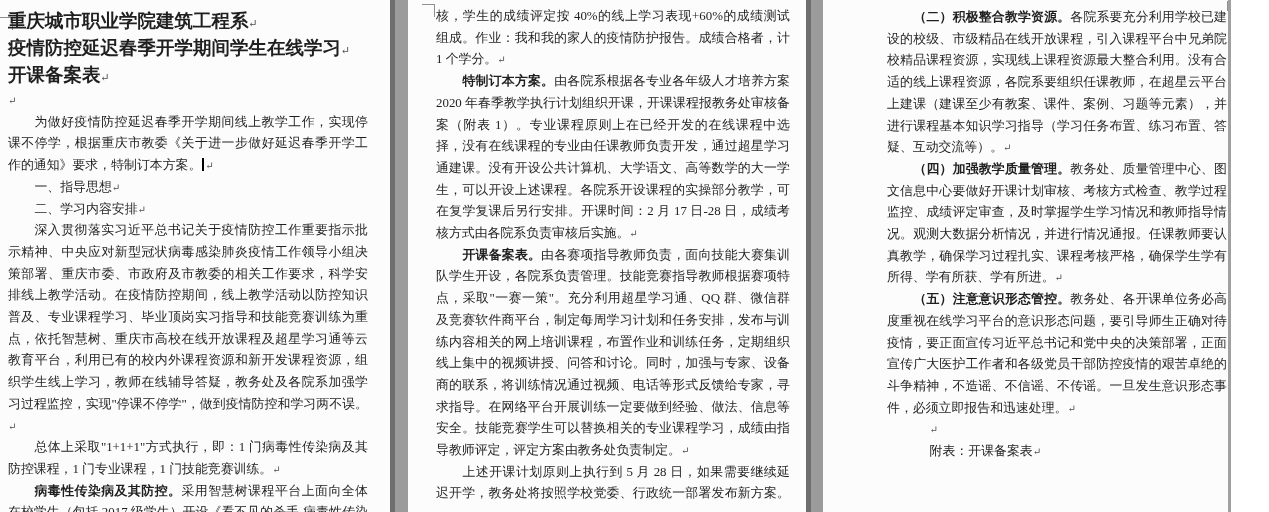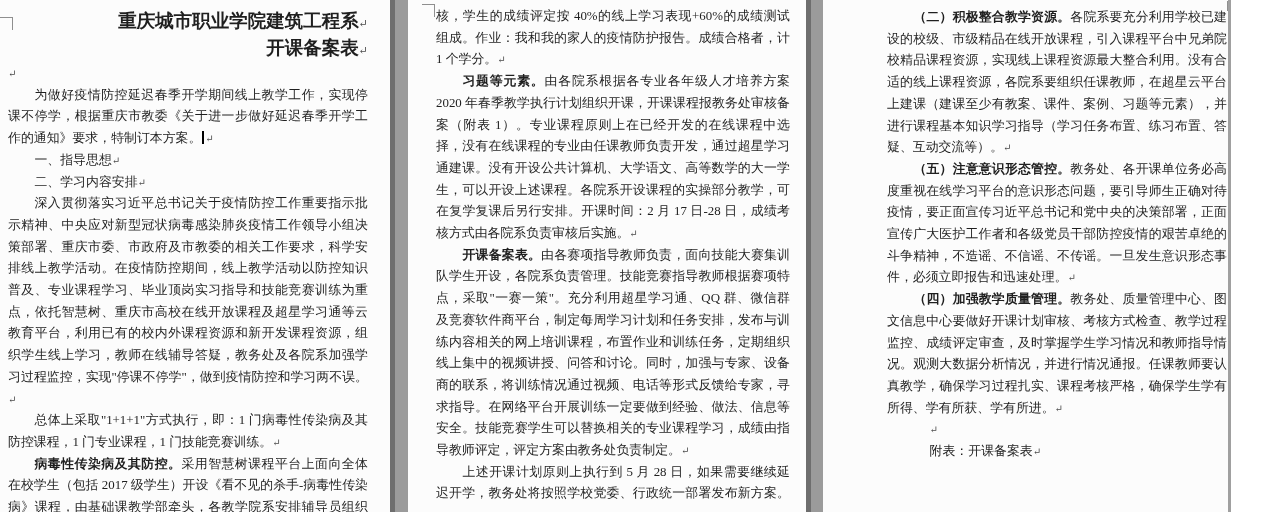--- a/index.html
+++ b/index.html
@@ -11,21 +11,21 @@
   #page3{left:823px;width:405px;text-decoration:underline;}
   .gap{position:absolute;top:0;height:512px;background:#9b9b9b;border-left:5px solid #6e6e6e;box-sizing:border-box;}
   #gap1{left:390px;width:18px;}
   #gap2{left:806px;width:17px;}
   #edge3{position:absolute;top:0;left:1228px;width:3px;height:512px;background:#a0a0a0;}
   .textarea{position:absolute;}
   #text1{left:8px;top:9px;width:360px;}
   #text2{left:28px;top:6px;width:354px;}
   #text3{left:64px;top:7px;width:340px;}
   p{margin:0;font-size:12.9px;line-height:21.7px;text-align:justify;text-indent:2.05em;}
-  p.title-line{font-size:18.5px;font-weight:bold;text-align:right;text-indent:0;line-height:25px;}
+  p.title-line{font-size:18.5px;font-weight:bold;text-align:left;text-indent:0;line-height:25px;}
   p.noindent{text-indent:0;}
   p.attach{text-indent:3.3em;}
   .lead{font-weight:bold;}
   .mark{color:#4a4a4a;font-size:10px;}
   .title-line .mark{font-weight:normal;font-size:11px;}
   .caret{display:inline-block;width:2px;height:13px;background:#000;vertical-align:-2px;margin:0 1px;}
   .corner{position:absolute;width:12px;height:12px;}
   .cm-tr-open{border-top:1px solid #8f8f8f;border-right:1px solid #8f8f8f;}
   .cm-tl-open{border-top:1px solid #8f8f8f;border-left:1px solid #8f8f8f;}
   #cm1{left:0;top:17px;}
@@ -34,52 +34,53 @@
 </style>
 </head>
 <body>
 
 <div class="canvas">
 
   <div class="page" id="page1">
     <div class="corner cm-tr-open" id="cm1"></div>
     <div class="textarea" id="text1">
       <p class="title-line"><span>重庆城市职业学院建筑工程系</span><span class="mark">↵</span></p>
+      <p class="title-line"><span>疫情防控延迟春季开学期间学生在线学习</span><span class="mark">↵</span></p>
       <p class="title-line"><span>开课备案表</span><span class="mark">↵</span></p>
       <p class="noindent"><span class="mark">↵</span></p>
       <p><span>为做好疫情防控延迟春季开学期间线上教学工作，实现停课不停学，根据重庆市教委《关于进一步做好延迟春季开学工作的通知》要求，特制订本方案。</span><span class="caret"></span><span class="mark">↵</span></p>
       <p><span>一、指导思想</span><span class="mark">↵</span></p>
       <p><span>二、学习内容安排</span><span class="mark">↵</span></p>
       <p><span>深入贯彻落实习近平总书记关于疫情防控工作重要指示批示精神、中央应对新型冠状病毒感染肺炎疫情工作领导小组决策部署、重庆市委、市政府及市教委的相关工作要求，科学安排线上教学活动。在疫情防控期间，线上教学活动以防控知识普及、专业课程学习、毕业顶岗实习指导和技能竞赛训练为重点，依托智慧树、重庆市高校在线开放课程及超星学习通等云教育平台，利用已有的校内外课程资源和新开发课程资源，组织学生线上学习，教师在线辅导答疑，教务处及各院系加强学习过程监控，实现"停课不停学"，做到疫情防控和学习两不误。</span><span class="mark">↵</span></p>
       <p><span>总体上采取"1+1+1"方式执行，即：1 门病毒性传染病及其防控课程，1 门专业课程，1 门技能竞赛训练。</span><span class="mark">↵</span></p>
       <p><span class="lead">病毒性传染病及其防控。</span><span>采用智慧树课程平台上面向全体在校学生（包括 2017 级学生）开设《看不见的杀手-病毒性传染病》课程，由基础课教学部牵头，各教学院系安排辅导员组织学生选课，开课时间：2 月 5 日-16 日，基础课教学部负责过程管理和成绩考</span></p>
     </div>
   </div>
 
   <div class="gap" id="gap1"></div>
 
   <div class="page" id="page2">
     <div class="corner cm-tr-open" id="cm2"></div>
     <div class="textarea" id="text2">
       <p class="noindent"><span>核，学生的成绩评定按 40%的线上学习表现+60%的成绩测试组成。作业：我和我的家人的疫情防护报告。成绩合格者，计 1 个学分。</span><span class="mark">↵</span></p>
-      <p><span class="lead">习题等元素。</span><span>由各院系根据各专业各年级人才培养方案 2020 年春季教学执行计划组织开课，开课课程报教务处审核备案（附表 1）。专业课程原则上在已经开发的在线课程中选择，没有在线课程的专业由任课教师负责开发，通过超星学习通建课。没有开设公共计算机、大学语文、高等数学的大一学生，可以开设上述课程。各院系开设课程的实操部分教学，可在复学复课后另行安排。开课时间：2 月 17 日-28 日，成绩考核方式由各院系负责审核后实施。</span><span class="mark">↵</span></p>
+      <p><span class="lead">特制订本方案。</span><span>由各院系根据各专业各年级人才培养方案 2020 年春季教学执行计划组织开课，开课课程报教务处审核备案（附表 1）。专业课程原则上在已经开发的在线课程中选择，没有在线课程的专业由任课教师负责开发，通过超星学习通建课。没有开设公共计算机、大学语文、高等数学的大一学生，可以开设上述课程。各院系开设课程的实操部分教学，可在复学复课后另行安排。开课时间：2 月 17 日-28 日，成绩考核方式由各院系负责审核后实施。</span><span class="mark">↵</span></p>
       <p><span class="lead">开课备案表。</span><span>由各赛项指导教师负责，面向技能大赛集训队学生开设，各院系负责管理。技能竞赛指导教师根据赛项特点，采取"一赛一策"。充分利用超星学习通、QQ 群、微信群及竞赛软件商平台，制定每周学习计划和任务安排，发布与训练内容相关的网上培训课程，布置作业和训练任务，定期组织线上集中的视频讲授、问答和讨论。同时，加强与专家、设备商的联系，将训练情况通过视频、电话等形式反馈给专家，寻求指导。在网络平台开展训练一定要做到经验、做法、信息等安全。技能竞赛学生可以替换相关的专业课程学习，成绩由指导教师评定，评定方案由教务处负责制定。</span><span class="mark">↵</span></p>
       <p><span>上述开课计划原则上执行到 5 月 28 日，如果需要继续延迟开学，教务处将按照学校党委、行政统一部署发布新方案。</span><span class="mark">↵</span></p>
 
     </div>
   </div>
 
   <div class="gap" id="gap2"></div>
 
   <div class="page" id="page3">
     <div class="corner cm-tl-open" id="cm3"></div>
     <div class="textarea" id="text3">
       <p><span class="lead">（二）积极整合教学资源。</span><span>各院系要充分利用学校已建设的校级、市级精品在线开放课程，引入课程平台中兄弟院校精品课程资源，实现线上课程资源最大整合利用。没有合适的线上课程资源，各院系要组织任课教师，在超星云平台上建课（建课至少有教案、课件、案例、习题等元素），并进行课程基本知识学习指导（学习任务布置、练习布置、答疑、互动交流等）。</span><span class="mark">↵</span></p>
+      <p><span class="lead">（四）加强教学质量管理。</span><span>教务处、质量管理中心、图文信息中心要做好开课计划审核、考核方式检查、教学过程监控、成绩评定审查，及时掌握学生学习情况和教师指导情况。观测大数据分析情况，并进行情况通报。任课教师要认真教学，确保学习过程扎实、课程考核严格，确保学生学有所得、学有所获、学有所进。</span><span class="mark">↵</span></p>
       <p><span class="lead">（五）注意意识形态管控。</span><span>教务处、各开课单位务必高度重视在线学习平台的意识形态问题，要引导师生正确对待疫情，要正面宣传习近平总书记和党中央的决策部署，正面宣传广大医护工作者和各级党员干部防控疫情的艰苦卓绝的斗争精神，不造谣、不信谣、不传谣。一旦发生意识形态事件，必须立即报告和迅速处理。</span><span class="mark">↵</span></p>
-      <p><span class="lead">（四）加强教学质量管理。</span><span>教务处、质量管理中心、图文信息中心要做好开课计划审核、考核方式检查、教学过程监控、成绩评定审查，及时掌握学生学习情况和教师指导情况。观测大数据分析情况，并进行情况通报。任课教师要认真教学，确保学习过程扎实、课程考核严格，确保学生学有所得、学有所获、学有所进。</span><span class="mark">↵</span></p>
       <p class="attach"><span class="mark">↵</span></p>
       <p class="attach"><span>附表：开课备案表</span><span class="mark">↵</span></p>
 
     </div>
   </div>
 
   <div id="edge3"></div>
 
 </div>
 

